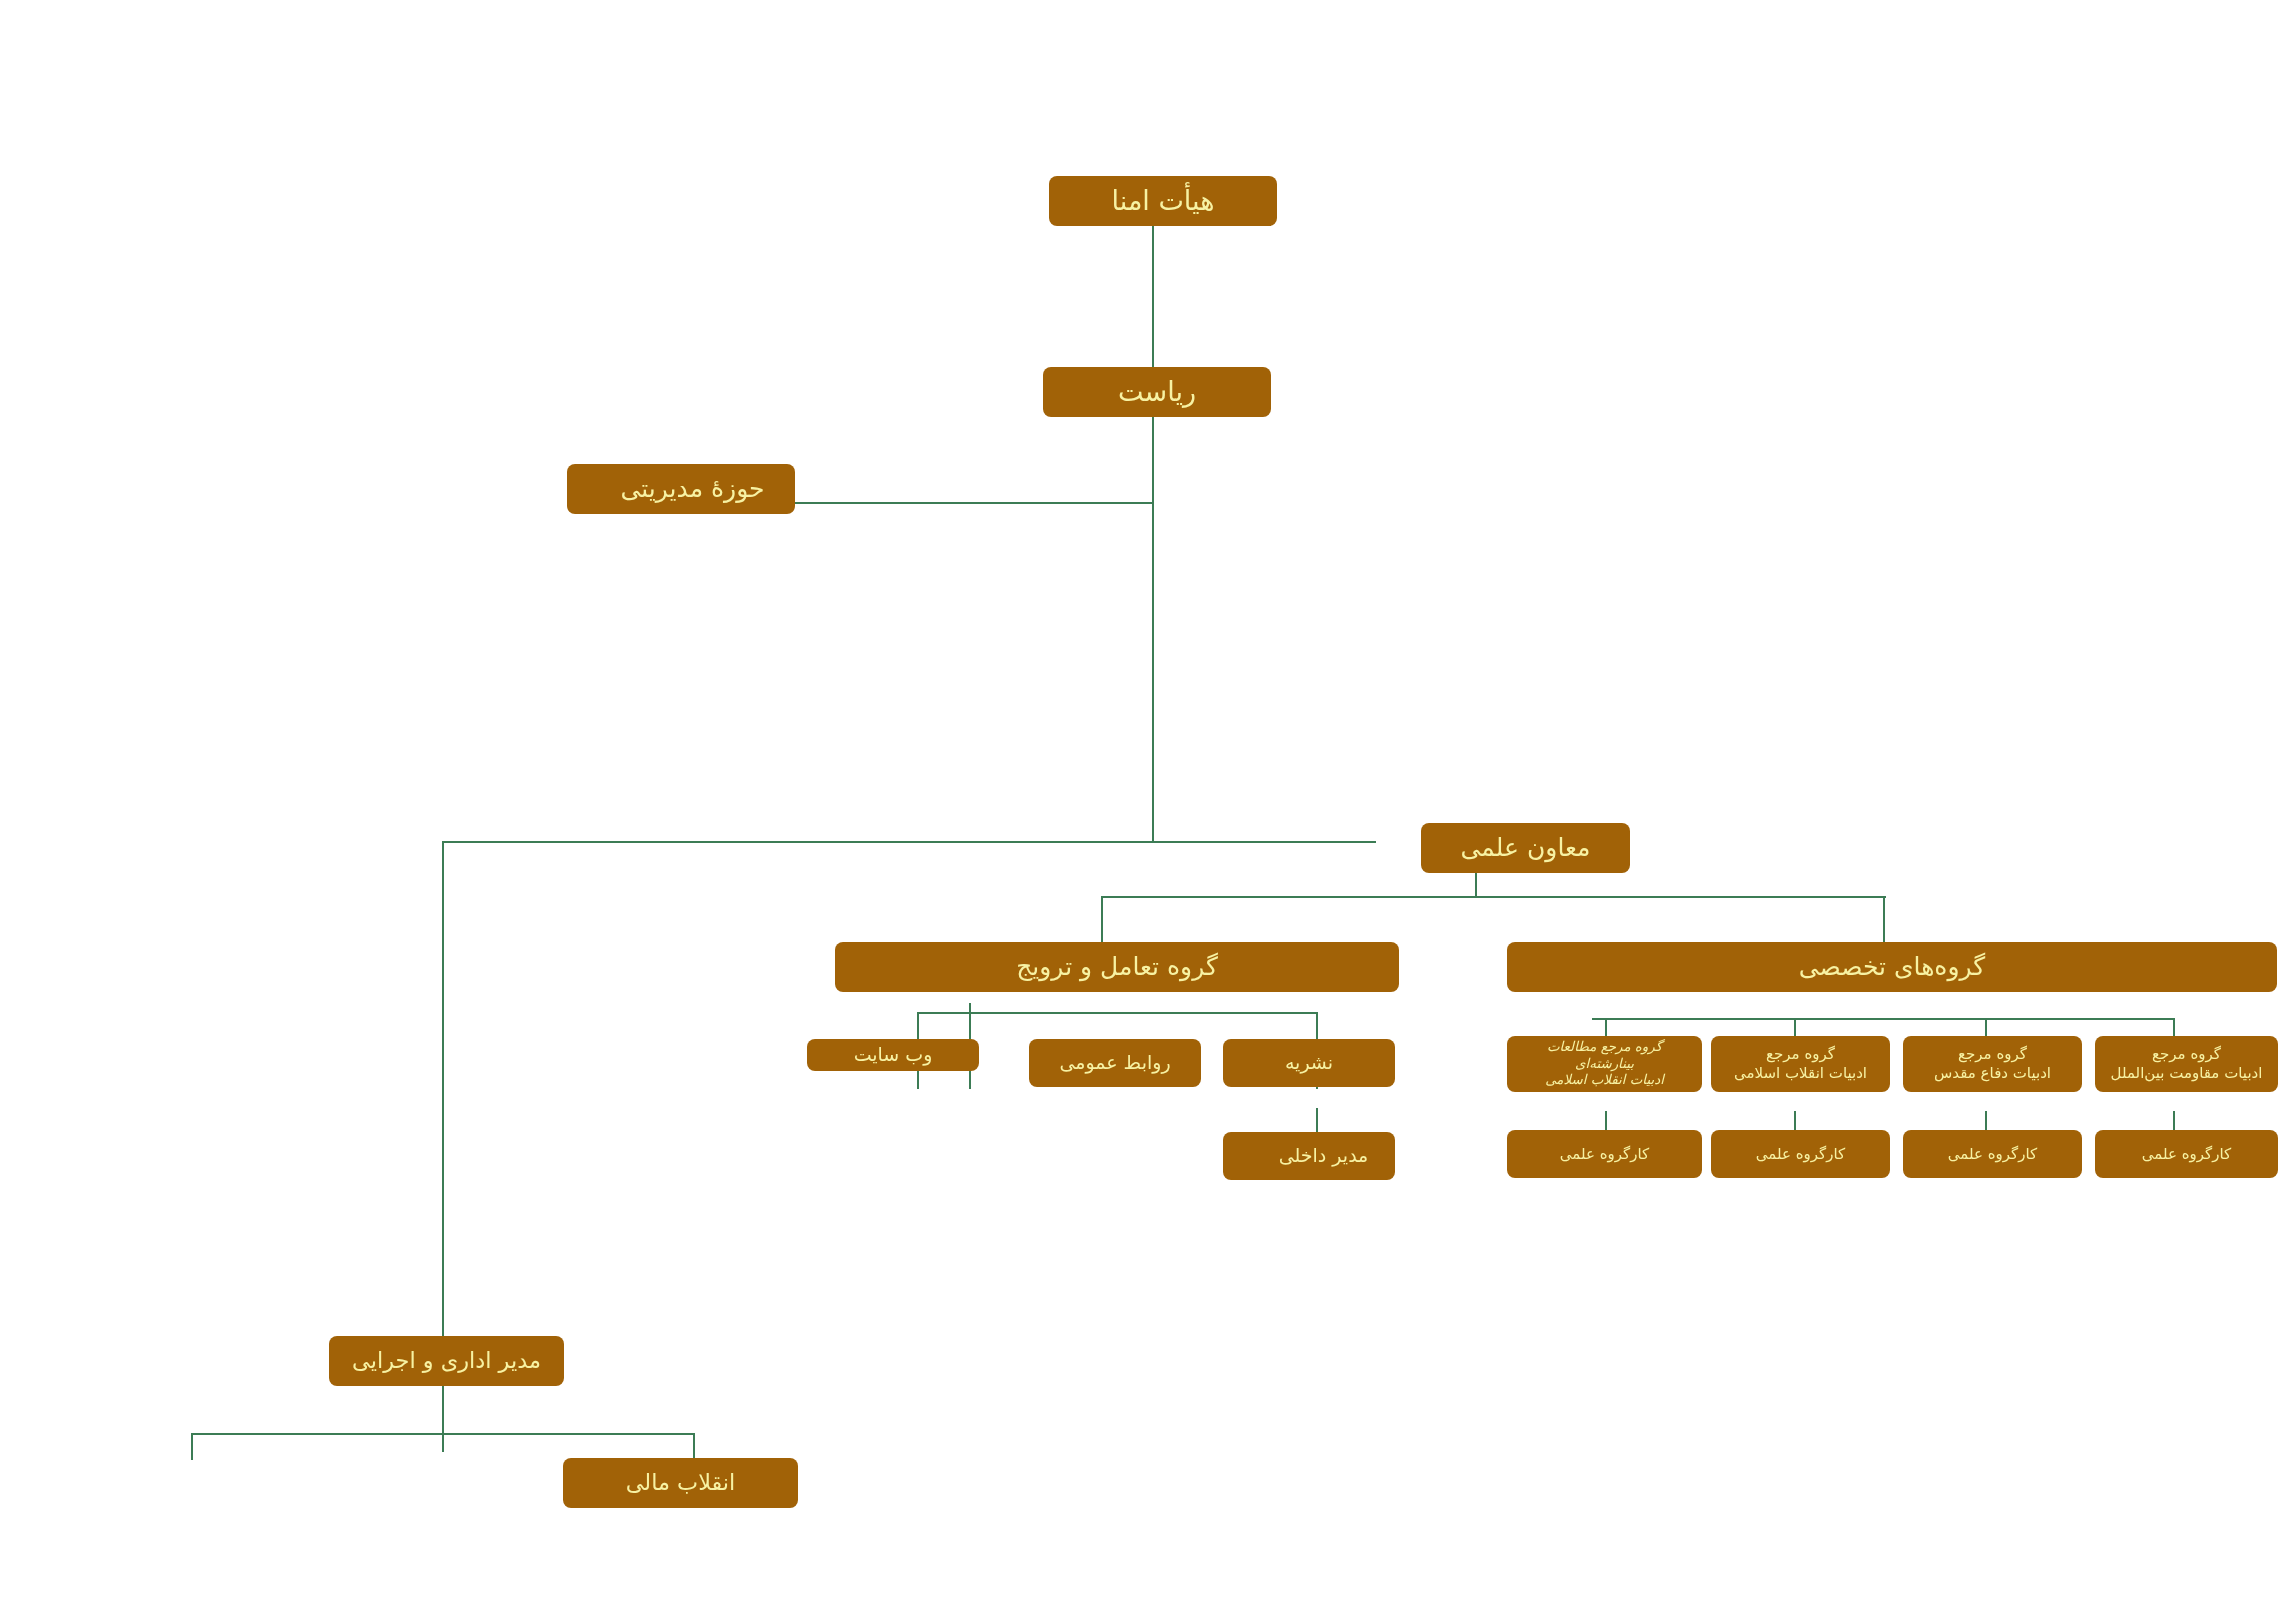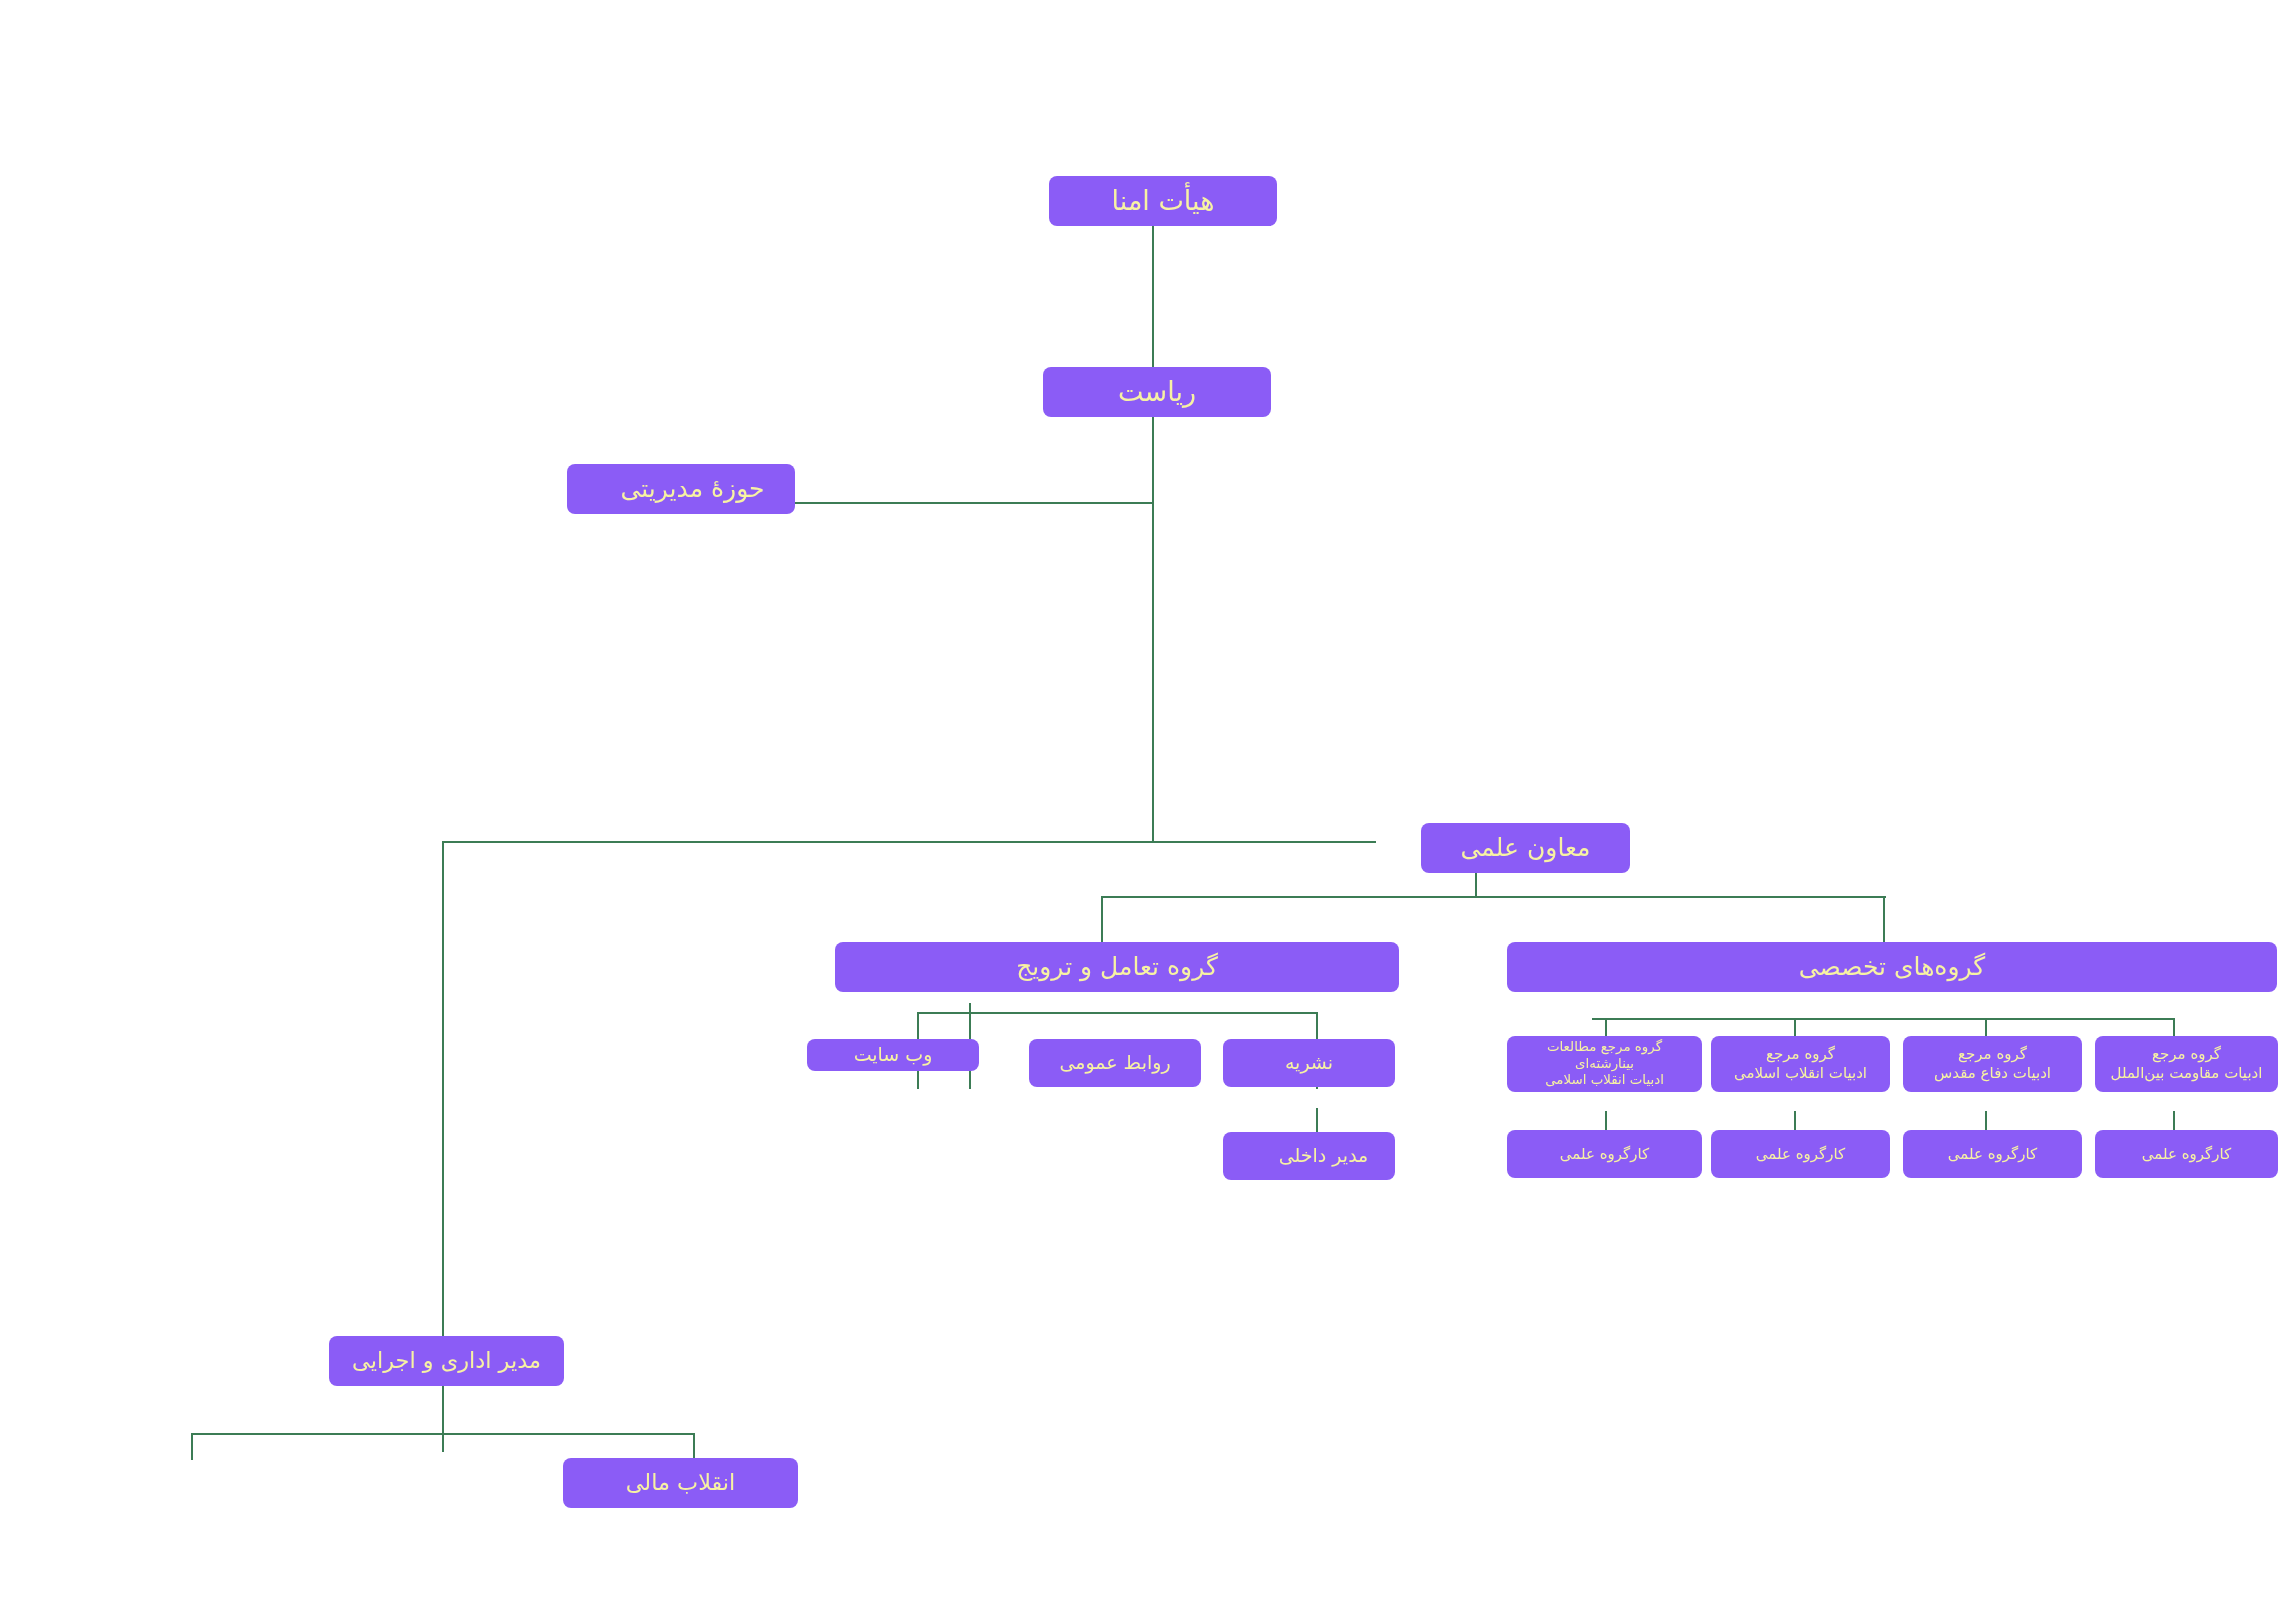--- a/index.html
+++ b/index.html
@@ -23,21 +23,21 @@
     position: absolute;
     background: #3c7c55;
   }
   .conn-v { width: 1.8px; }
   .conn-h { height: 1.8px; }
 
   
   .node {
     position: absolute;
     box-sizing: border-box;
-    background: #8b5cf6;
+    background: #a16207;
     color: #f7f2a3;
     border-radius: 8px;
     display: flex;
     align-items: center;
     justify-content: center;
     text-align: center;
     line-height: 1.22;
     direction: rtl;
     unicode-bidi: isolate;
     padding: 1.8px 9px;
@@ -45,21 +45,21 @@
     white-space: pre-line;
     font-weight: 400;
   }
   .node.two-line { line-height: 1.25; }
 
   .size-xl { font-size: 27px; }
   .size-lg { font-size: 25px; }
   .size-md { font-size: 22.4px; }
   .size-sm { font-size: 19px; }
   .size-xs { font-size: 15px; }
-  .size-xxs { font-size: 13.4px; }
+  .size-xxs { font-size: 13.4px; font-style: italic; }
 </style>
 </head>
 <body>
 
 <div id="chart-canvas">
 
   <div class="conn conn-v" style="left:1153px; top:224px; height:145px;"></div>
 
   <div class="conn conn-v" style="left:1153px; top:417px; height:425px;"></div>
 

